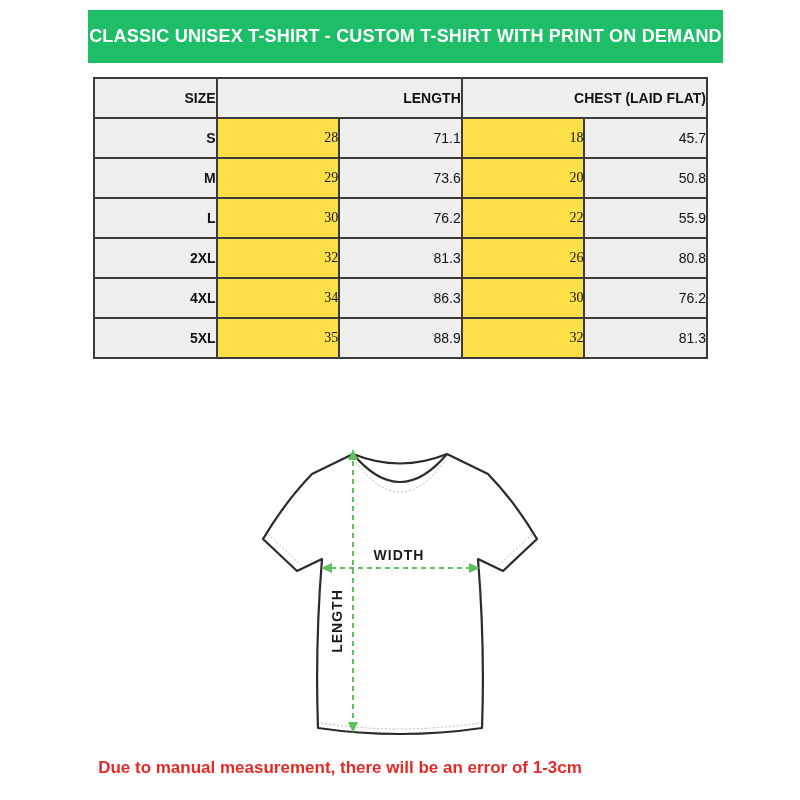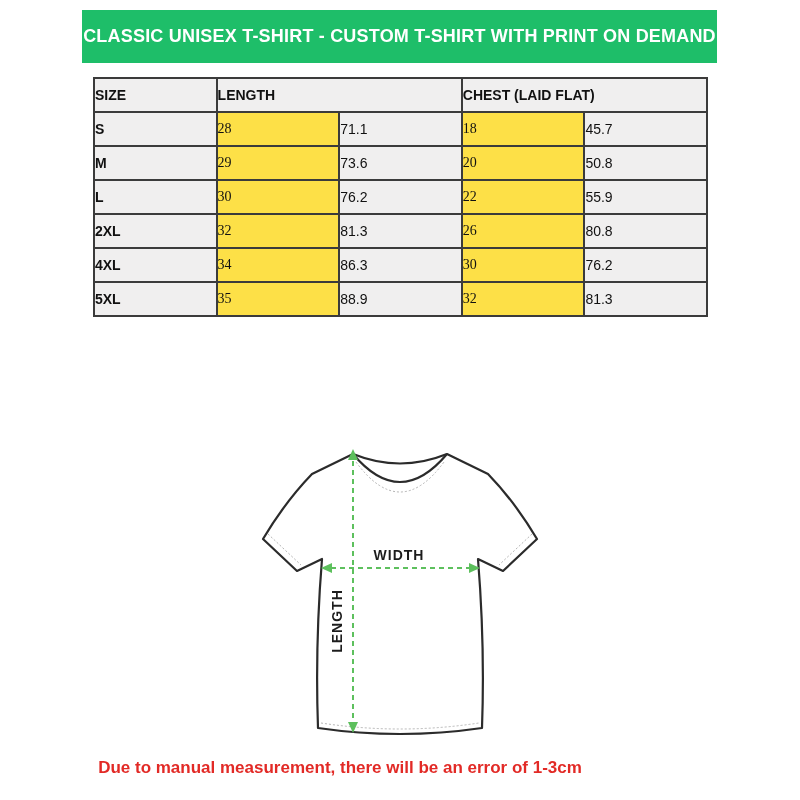--- a/index.html
+++ b/index.html
@@ -10,35 +10,35 @@
     --line-dark:#3b3b3b;
   }
   *{margin:0;padding:0;box-sizing:border-box;}
   html,body{background:#ffffff;}
   body{
     width:800px;height:800px;position:relative;overflow:hidden;
     font-family:"Liberation Sans","DejaVu Sans",sans-serif;
     color:#111;
   }
   .banner{
-    position:absolute;left:82px;top:10px;width:635px;height:53px;
+    position:absolute;left:88px;top:10px;width:635px;height:53px;
     background:var(--banner-green);
     display:flex;align-items:center;justify-content:center;
   }
   .banner-title{
     color:#ffffff;font-weight:bold;font-size:18px;letter-spacing:.2px;
     white-space:nowrap;
   }
   table.size-chart{
     position:absolute;left:93px;top:77px;width:615px;
     border-collapse:collapse;table-layout:fixed;
   }
   .size-chart th,.size-chart td{
     border:2px solid var(--line-dark);
-    height:34px;text-align:left;vertical-align:middle;
+    height:40px;text-align:right;vertical-align:middle;
     font-size:14px;background:#ffffff;
   }
   .size-chart th{background:var(--cell-gray);font-weight:bold;font-size:14px;}
   .size-chart td.c-size{background:var(--cell-gray);font-weight:bold;}
   .size-chart td.c-cm{background:var(--cell-gray);}
   .size-chart td.c-in{background:#fde047;font-family:Liberation Serif, serif;}
   .shirt-wrap{position:absolute;left:255px;top:440px;width:290px;height:300px;}
   .note{
     position:absolute;left:0;top:758px;width:680px;text-align:center;
     font-weight:bold;font-size:17px;color:var(--note-red);

